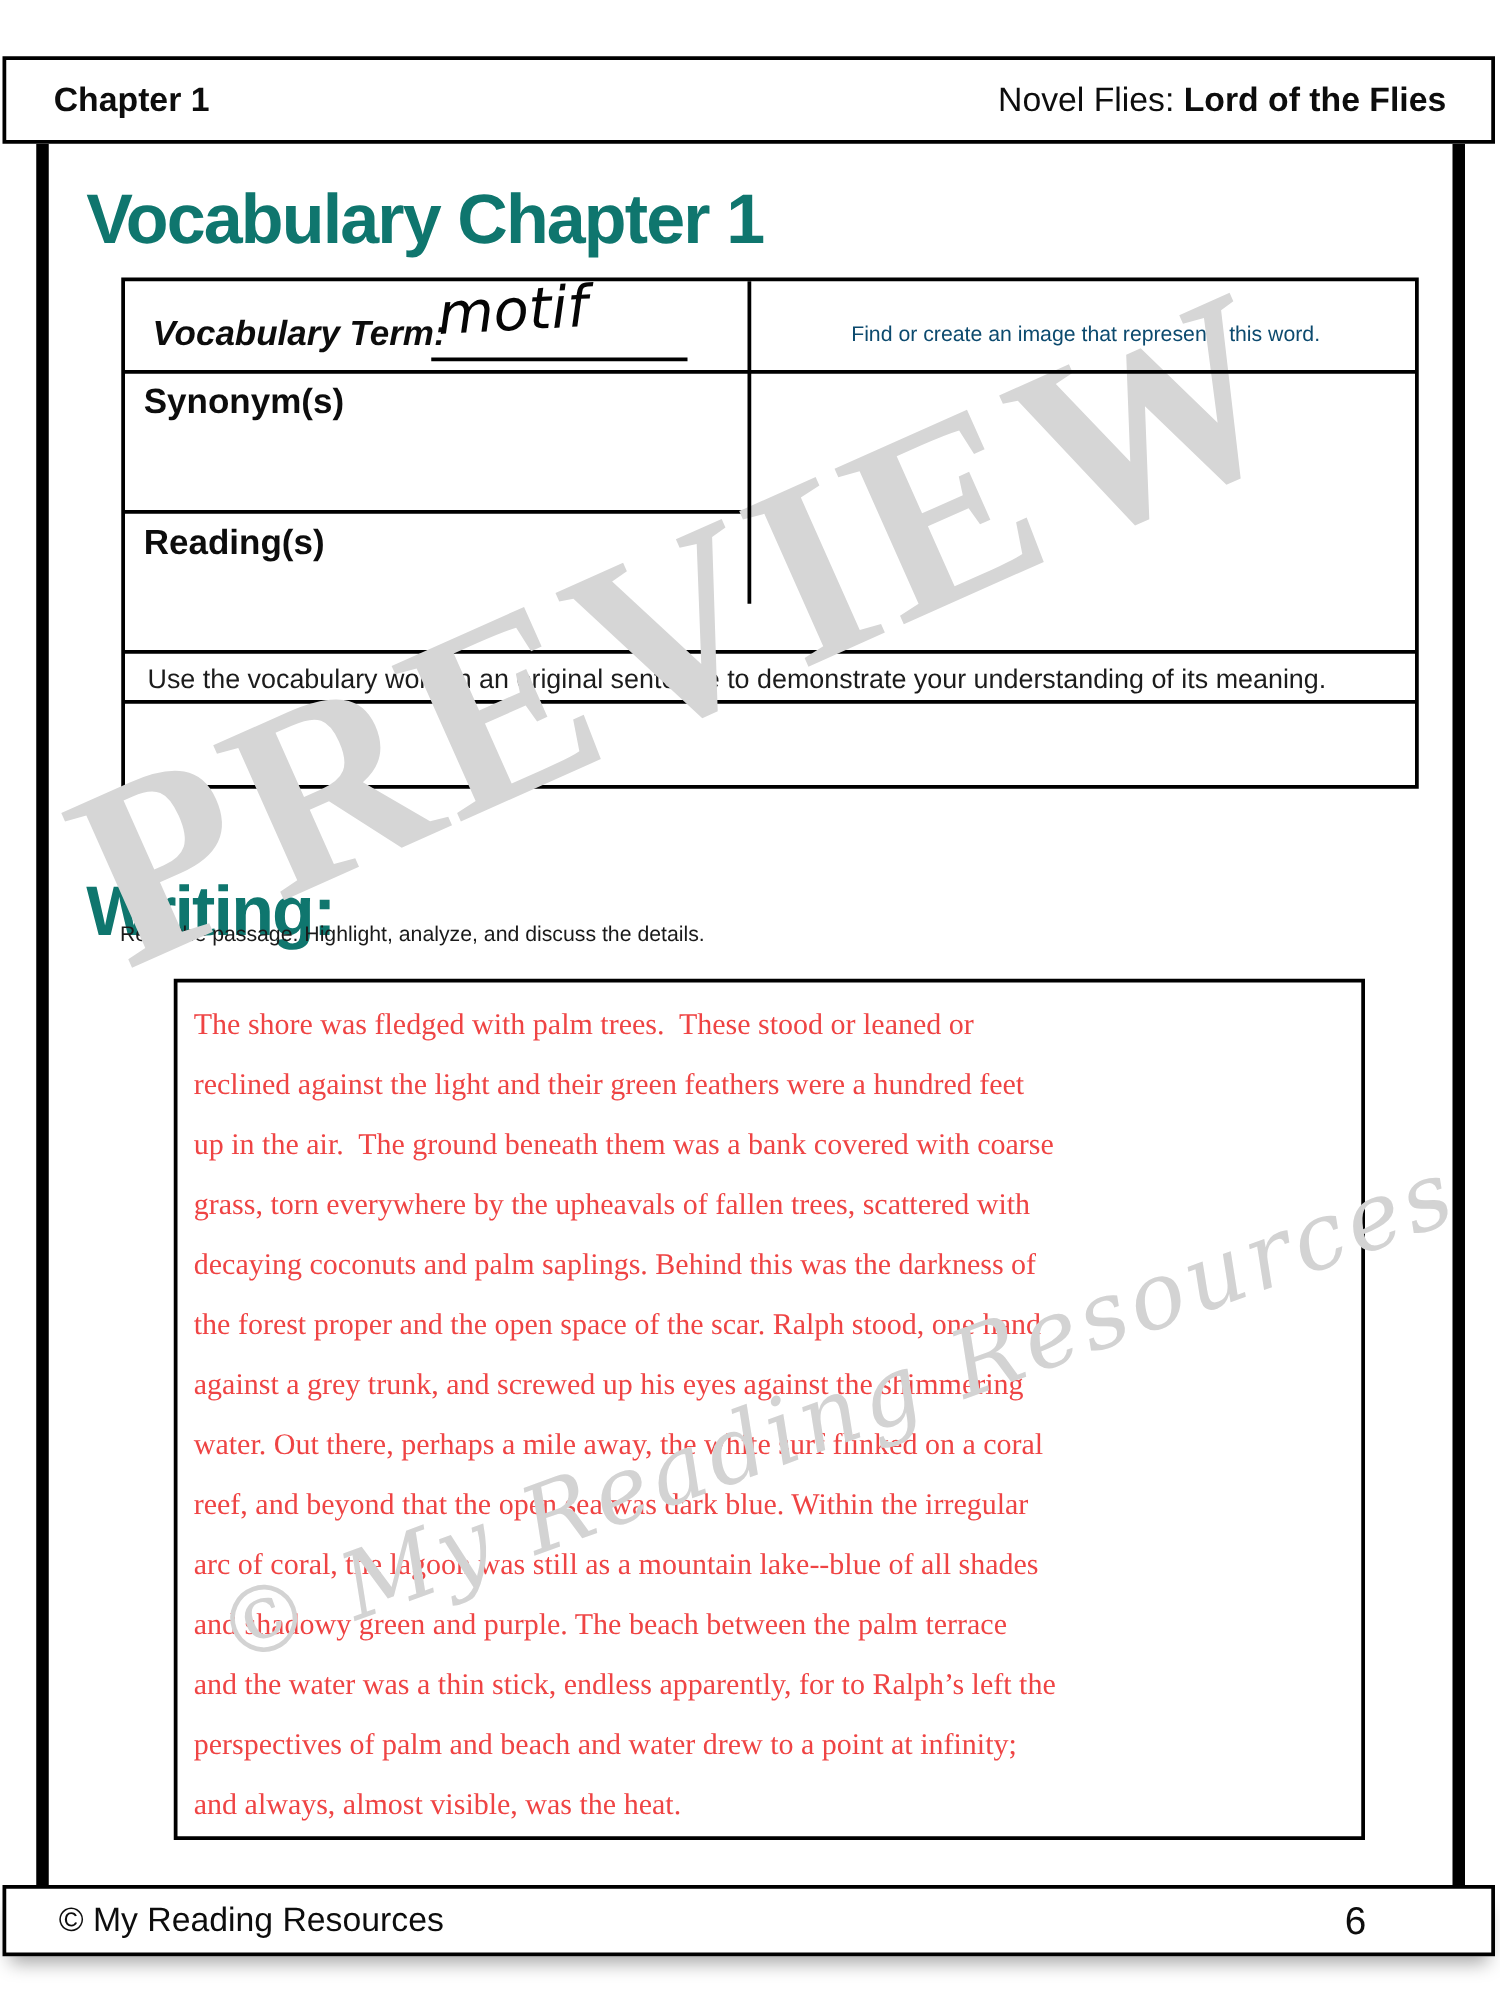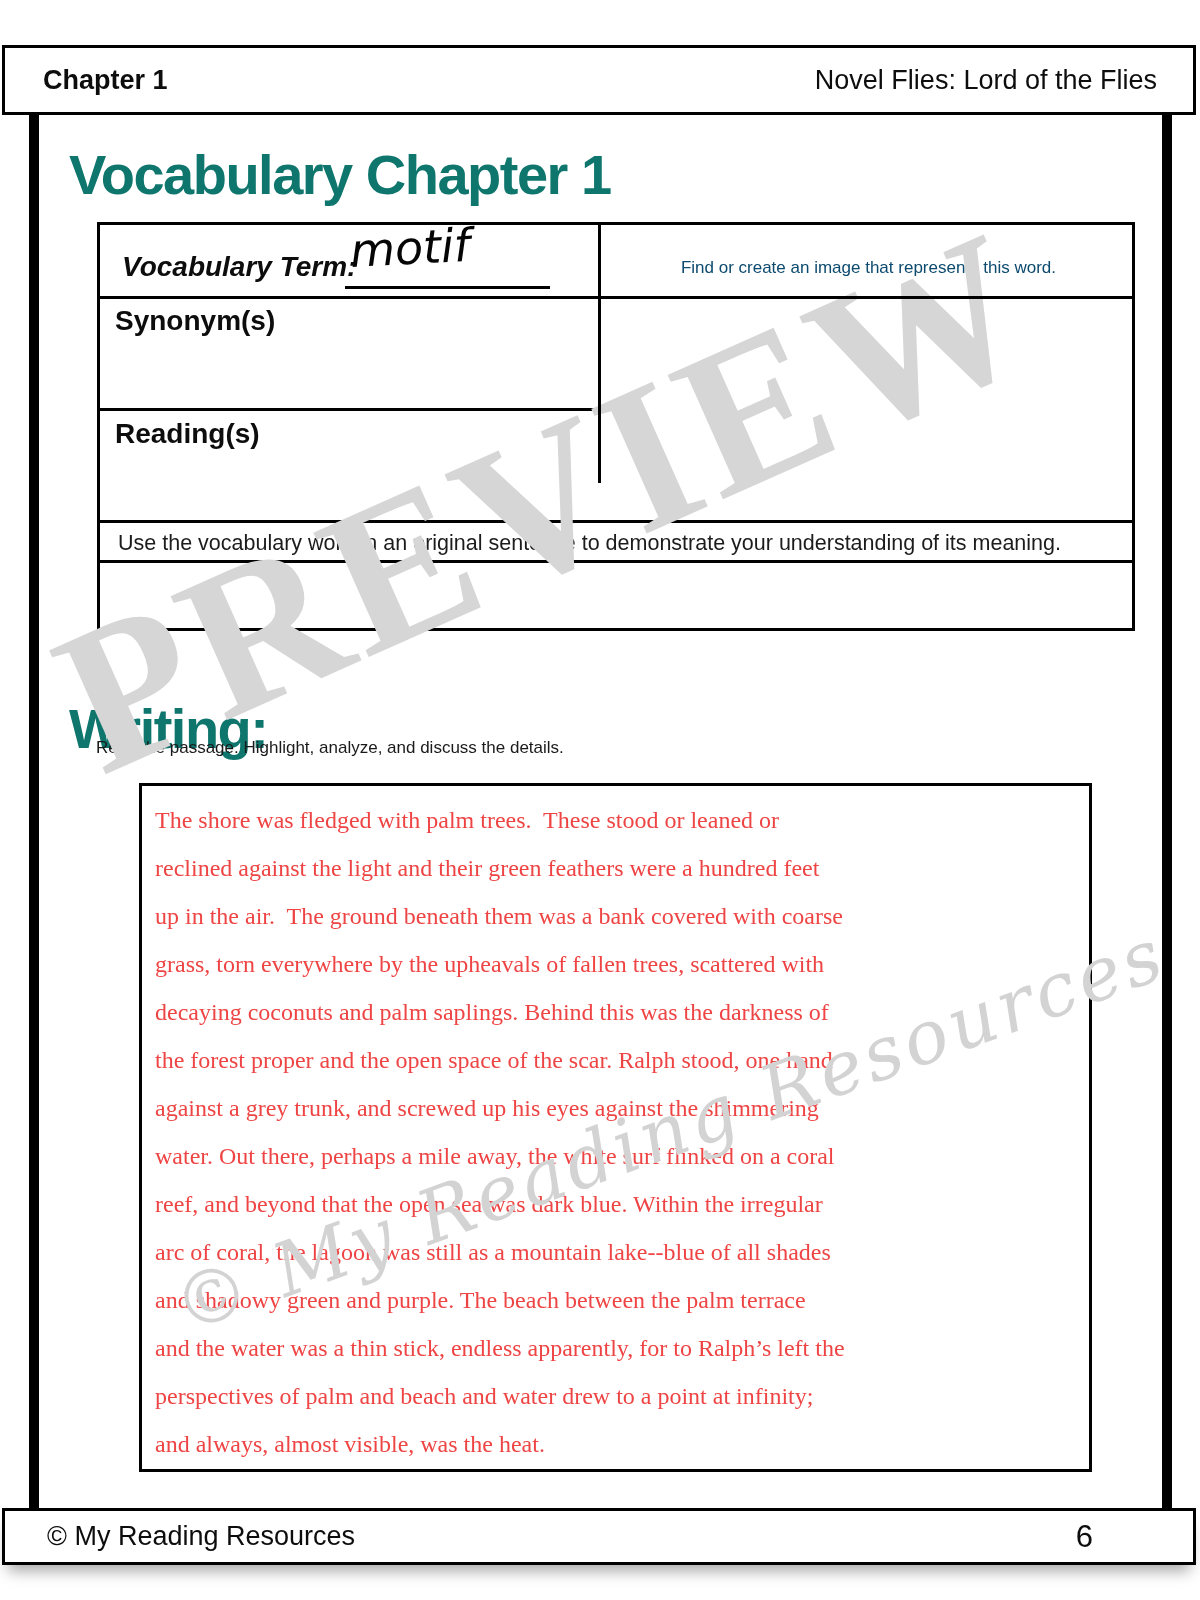--- a/index.html
+++ b/index.html
@@ -10,21 +10,21 @@
 
   
   .header-bar {
     position:absolute; left:2px; top:45px; width:1194px; height:70px;
     border:3px solid #000; background:#fff; box-sizing:border-box;
     display:flex; align-items:center; justify-content:space-between;
     padding:0 36px 0 38px; font-size:27px; z-index:5;
   }
   .header-left  { font-weight:bold;text-align:center; }
   .header-right { font-weight:normal; }
-  .header-right .bold { font-weight:normal;text-align:center; }
+  .header-right .bold { font-weight:bold;text-align:center; }
 
   
   .vbar { position:absolute; top:115px; width:10px; height:1395px; background:#000; }
   .vbar.left  { left:29px; }
   .vbar.right { left:1162px; }
 
   
   .big-heading {
     position:absolute; font-size:56px; font-weight:800; letter-spacing:-1.5px;
     line-height:1.05; color:#0f766e;

